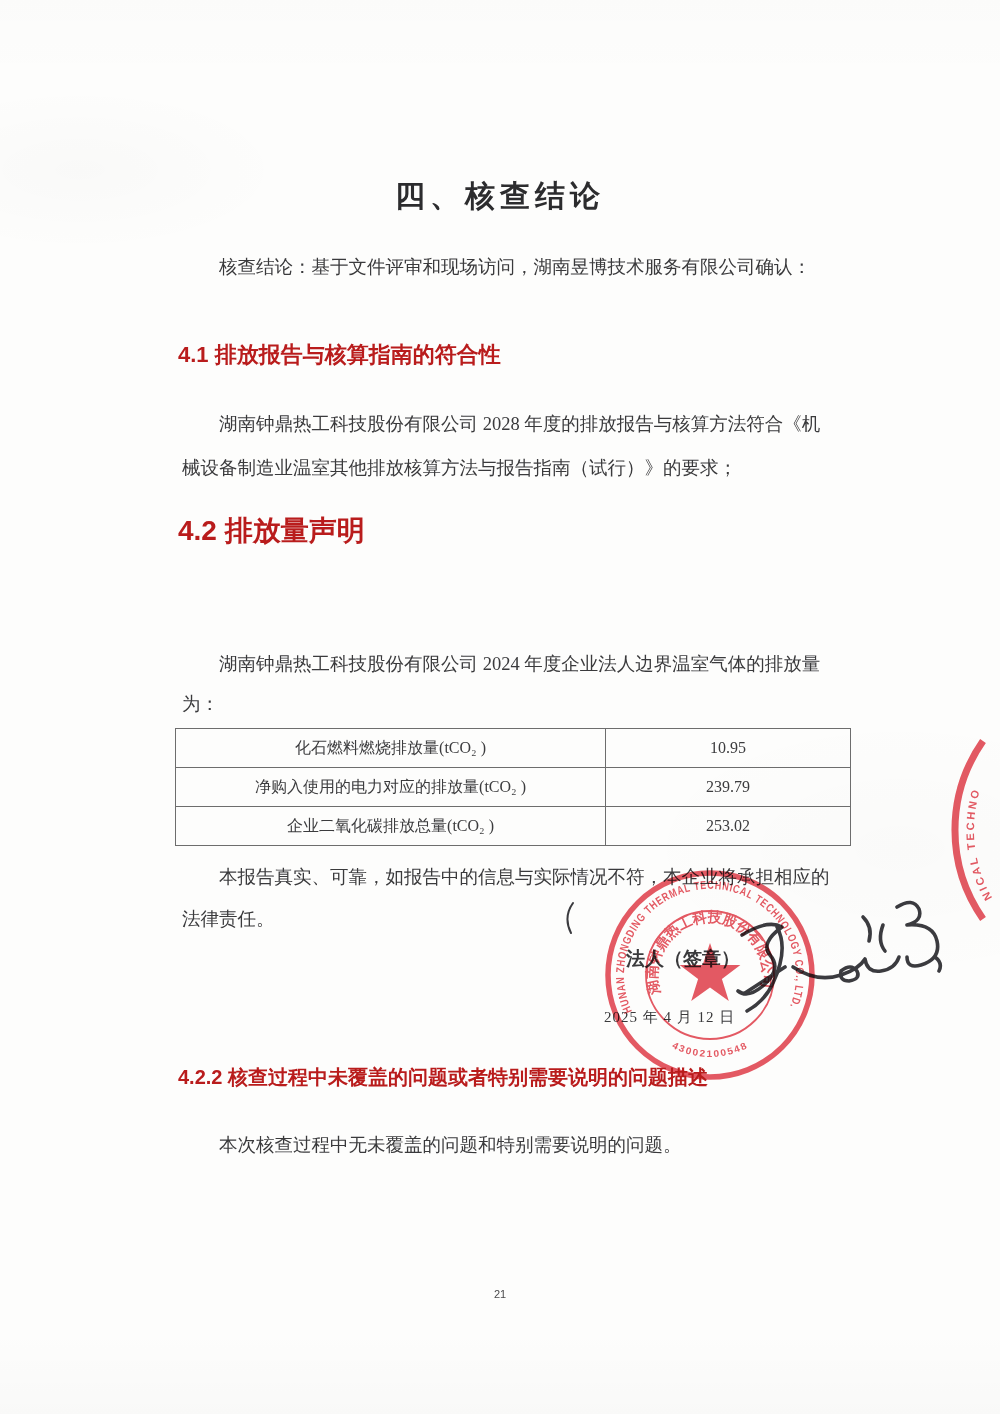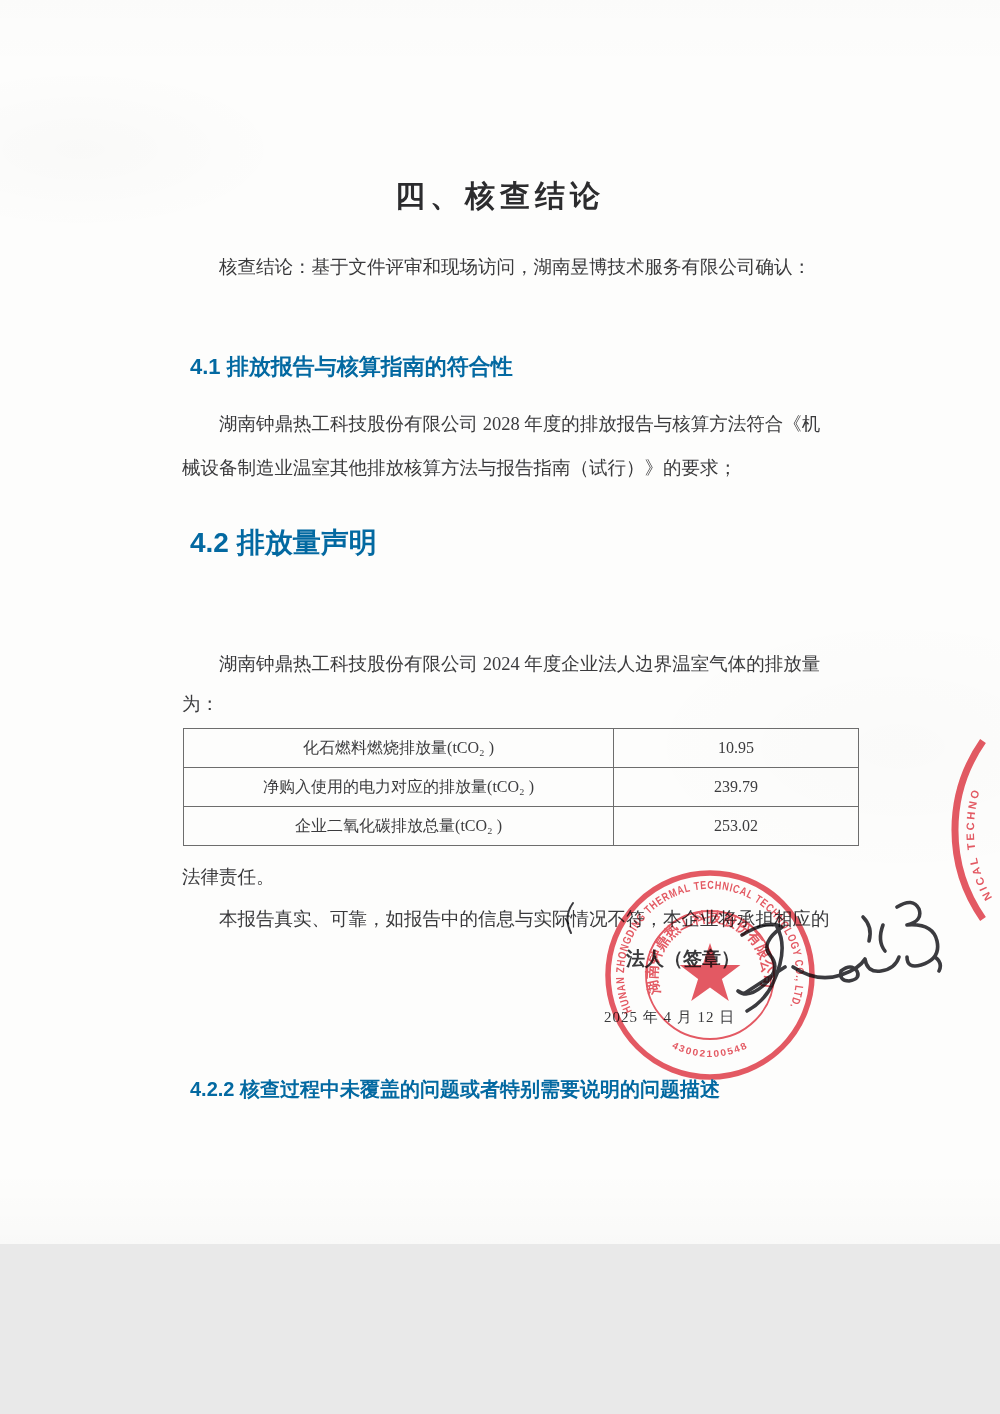--- a/index.html
+++ b/index.html
@@ -1,18 +1,18 @@
 <!DOCTYPE html>
 <html><head>
 <meta charset="utf-8">
 <style>
   html,body{margin:0;padding:0;background:#e9e9e9;}
   .page{
     position:relative;
-    width:1000px;height:1244px;
+    width:1000px;height:1414px;
     margin:0 auto;
     background:#fdfdfc;
     overflow:hidden;
     font-family:"Liberation Serif", serif;
     color:#3a3a3c;
   }
   
   .page::before{
     content:"";position:absolute;inset:0;pointer-events:none;
     background:
@@ -33,44 +33,44 @@
     left:182px;width:690px;font-size:18.5px;line-height:42px;
     color:#3a3a3c;text-align:left;margin:0;
   }
   #intro{top:246px;}
   #p41{top:402px;line-height:44px;}
   #p421{top:644px;line-height:40px;}
   #decl{top:856px;line-height:42px;}
   #p422{top:1124px;}
 
   .h-major{
-    left:178px;margin:12px;color:#0369a1;
+    left:178px;margin:0;color:#b91c1c;
     font-family:"Liberation Sans", sans-serif;font-weight:700;
   }
   #h41{top:340px;font-size:22px;}
   #h42{top:512px;font-size:28px;}
   #h421{top:582px;font-size:20px;}
   #h422{top:1064px;font-size:20px;}
 
   #emis-table{
     position:absolute;top:728px;left:175px;width:673px;
     border-collapse:collapse;table-layout:fixed;
-    font-size:16px;color:#3c3c3e;margin-left:8px;
+    font-size:16px;color:#3c3c3e;
   }
   #emis-table td{
     border:1.5px solid #6d6d6d;height:38px;
     text-align:center;vertical-align:middle;padding:0;
   }
   #emis-table td.c1{width:429px;}
   #emis-table td.c2{width:244px;}
 
   #sig-label{top:946px;left:626px;font-size:19px;color:#3a3a3c;font-weight:bold;}
   #date{top:1000px;left:604px;font-size:15px;color:#3a3a3c;letter-spacing:1px;margin-top:8px;}
   #pagenum{top:1288px;left:0;width:1000px;text-align:center;
-    font-size:16px;color:#4a4a4c;font-family:"Liberation Sans", sans-serif;}
+    font-size:11px;color:#4a4a4c;font-family:"Liberation Sans", sans-serif;}
 
   .stamp-svg{position:absolute;mix-blend-mode:multiply;opacity:0.88;}
   #stamp-main{top:845px;left:580px;}
   #stamp-edge{top:715px;left:910px;}
   #signature{position:absolute;top:855px;left:545px;mix-blend-mode:multiply;}
   .seal-en{font-family:"Liberation Sans", sans-serif;font-weight:700;}
   .seal-cn{font-family:"Liberation Serif", serif;font-weight:700;}
   .seal-num{font-family:"Liberation Sans", sans-serif;font-weight:700;}
 </style>
 </head>
@@ -108,22 +108,22 @@
         <td class="c2">239.79</td>
       </tr>
       <tr>
         <td class="c1">企业二氧化碳排放总量(tCO₂ )</td>
         <td class="c2">253.02</td>
       </tr>
     </tbody>
   </table>
 
   <p id="decl" class="abs para">
+    <span class="line indent">本报告真实、可靠，如报告中的信息与实际情况不符，本企业将承担相应的</span>
     <span class="line">法律责任。</span>
-    <span class="line indent">本报告真实、可靠，如报告中的信息与实际情况不符，本企业将承担相应的</span>
   </p>
 
   <div id="sig-label" class="abs">法人（签章）</div>
 
   <div id="date" class="abs">2025 年 4 月 12 日</div>
 
   <svg id="stamp-main" class="stamp-svg" width="260" height="260" viewBox="0 0 260 260">
     <defs>
       <path id="arc-en" d="M 52.1 166.3 A 86 86 0 1 1 207.9 166.3" fill="none"></path>
       <path id="arc-cn" d="M 80.2 148.1 A 53 53 0 1 1 179.8 148.1" fill="none"></path>
@@ -168,16 +168,19 @@
       <path d="M 318 62 q 10 10 6 24"></path>
       <path d="M 338 70 q -6 16 2 26"></path>
 
       <path d="M 352 52 q 16 -10 22 2 q 4 12 -12 16 q 26 -2 30 16 q 4 18 -16 24 q -14 4 -14 -8"></path>
       <path d="M 390 102 q 8 6 4 14"></path>
     </g>
   </svg>
 
   <h3 id="h422" class="abs h-major">4.2.2 核查过程中未覆盖的问题或者特别需要说明的问题描述</h3>
 
+  <p id="p422" class="abs para">
+    <span class="line indent">本次核查过程中无未覆盖的问题和特别需要说明的问题。</span>
+  </p>
 
   <div id="pagenum" class="abs">21</div>
 
 </div>
 
 </body></html>

